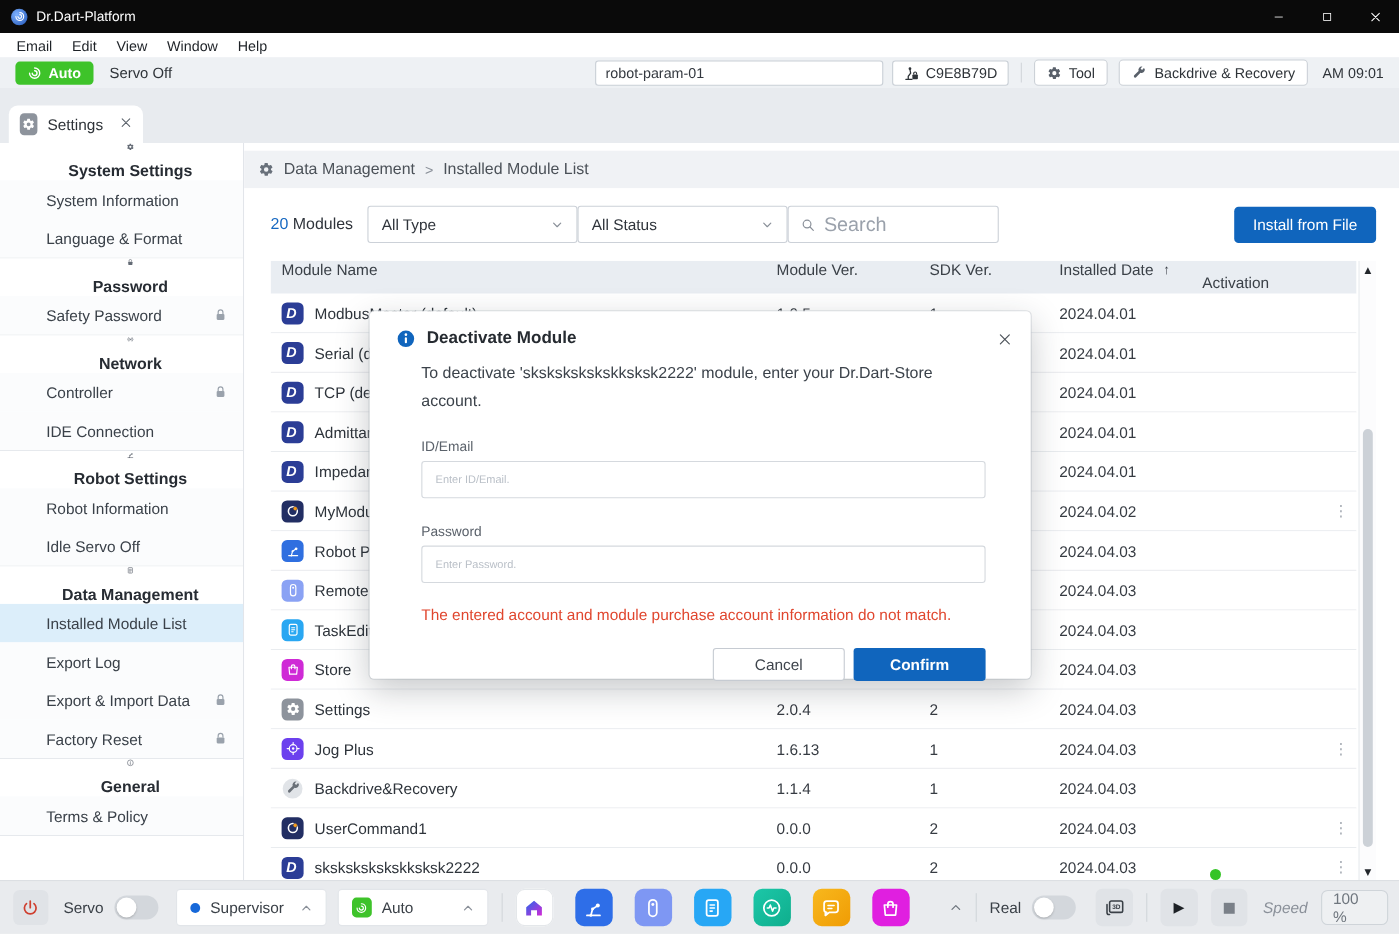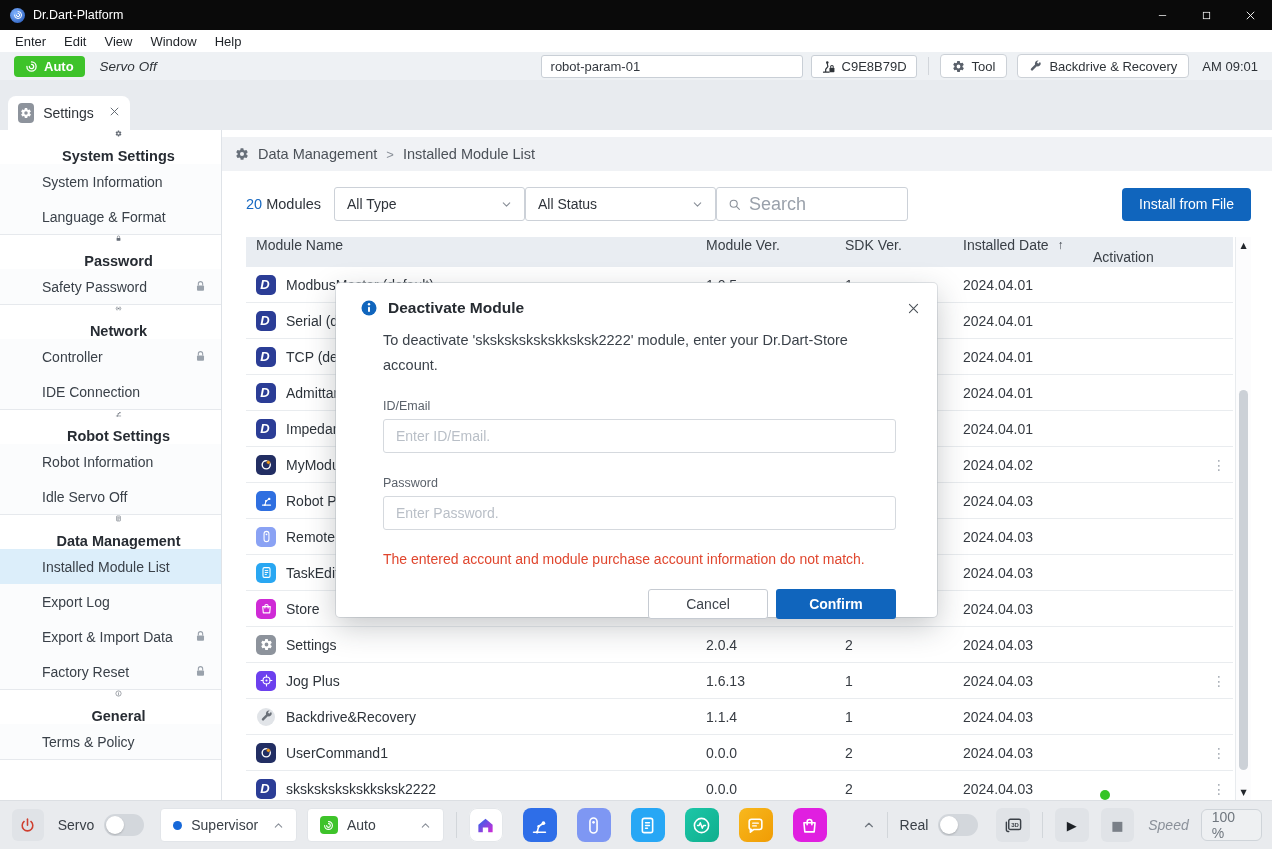--- a/index.html
+++ b/index.html
@@ -21,21 +21,21 @@
   .winbtn svg { width:11px; height:11px; }
 
   
   .menubar { height:22px; background:#fff; display:flex; align-items:center; padding-left:6px; }
   .menuitem { font-size:13px; color:#1e2227; padding:0 9px; }
 
   
   .statusbar { height:28px; background:#eef1f4; display:flex; align-items:center; padding:0 10px 0 14px; }
   .badge-auto { height:21px; display:flex; align-items:center; gap:6px; background:var(--green,#3ec32a); color:#fff; font-size:13px; font-weight:bold; border-radius:4px; padding:0 11px; }
   .badge-auto svg { width:13px; height:13px; color:#fff; }
-  .servo-off { margin-left:15px; font-size:13.5px; color:#2e3338;font-style:italic; }
+  .servo-off { margin-left:15px; font-size:13.5px; color:#2e3338; }
   .sb-spacer { flex:1; }
   .param-input { width:262px; height:23px; border:1px solid #c9cfd6; border-radius:3px; background:#fff; font-size:13px; color:#33383f; padding:0 9px; font-family:inherit; }
   .robot-id { margin-left:8px; height:23px; background:#fff; border:1px solid #c9cfd6; border-radius:3px; display:flex; align-items:center; gap:6px; padding:0 9px; font-size:13px; color:#2e3338; }
   .robot-id svg { width:15px; height:15px; color:#2e3338; }
   .sb-divider { width:1px; height:18px; background:#d2d6db; margin:0 11px; }
   .sb-btn { height:24px; background:#fff; border:1px solid #ccd1d7; border-radius:4px; display:flex; align-items:center; gap:7px; padding:0 11px; font-size:13px; color:#2e3338; }
   .sb-btn + .sb-btn { margin-left:10px; }
   .sb-btn svg { width:13px; height:13px; color:#59606a; }
   .sb-time { margin-left:13px; font-size:13px; color:#2e3338; padding-right:4px; }
 
@@ -141,21 +141,21 @@
   
   .modal { position:absolute; left:336px; top:283px; width:601px; height:334px; background:#fff; border-radius:4px; box-shadow:0 10px 30px rgba(31,38,46,.25), 0 0 0 1px rgba(210,215,220,.6); z-index:20; padding:16px 15px 14px 24px; }
   .m-head { display:flex; align-items:center; }
   .m-head svg.info { width:18px; height:18px; color:var(--accent,#1065bd); flex:none; }
   .m-title { margin-left:10px; font-size:15.5px; font-weight:bold; color:#262b31; }
   .m-close { margin-left:auto; width:18px; height:18px; color:#4b5158; display:flex; align-items:center; justify-content:center; }
   .m-close svg { width:13px; height:13px; }
   .m-inner { padding-left:23px; padding-right:26px; }
   .m-body { margin-top:11px; font-size:14.5px; color:#3b424a; line-height:25px; width:505px; }
   .m-label { margin-top:21px; font-size:12.5px; color:#5b626b; }
-  .m-input { margin-top:6px; width:513px; height:34px; border:1px solid #d5d9de; border-radius:3px; padding:0 12px; font-size:14px; font-family:inherit; color:#33383f; display:block; }
+  .m-input { margin-top:6px; width:513px; height:34px; border:1px solid #d5d9de; border-radius:3px; padding:0 12px; font-size:10px; font-family:inherit; color:#33383f; display:block; }
   .m-input::placeholder { color:#b9bfc7; }
   .m-label.pw { margin-top:23px; }
   .m-error { margin-top:20px; font-size:14px; color:var(--error,#e0462e); line-height:18px; width:513px; }
   .m-footer { margin-top:21px; display:flex; justify-content:flex-end; gap:8px; padding-right:0; }
   .btn-cancel { width:120px; height:30px; background:#fff; border:1px solid #c6cbd2; border-radius:3px; font-size:14px; color:#3e444c; font-family:inherit; }
   .btn-confirm { width:120px; height:30px; background:var(--accent,#1065bd); border:0; border-radius:3px; font-size:14px; font-weight:bold; color:#fff; font-family:inherit; }
 </style>
 </head>
 <body>
 
@@ -295,21 +295,21 @@
         </span>
       <span class="winbtn">
           <svg class="ic">
             <use href="#i-close"></use>
           </svg>
         </span>
     </div>
   </div>
 
   <div class="menubar" id="menubar">
-  <span class="menuitem">Enter</span>
+  <span class="menuitem">Email</span>
 
   <span class="menuitem">Edit</span>
 
   <span class="menuitem">View</span>
 
   <span class="menuitem">Window</span>
 
   <span class="menuitem">Help</span>
 </div>
 

